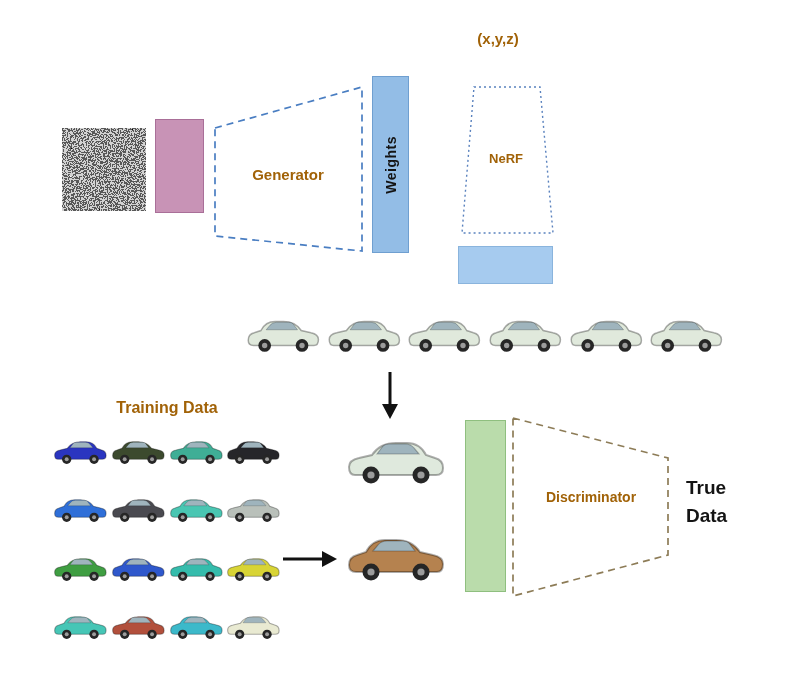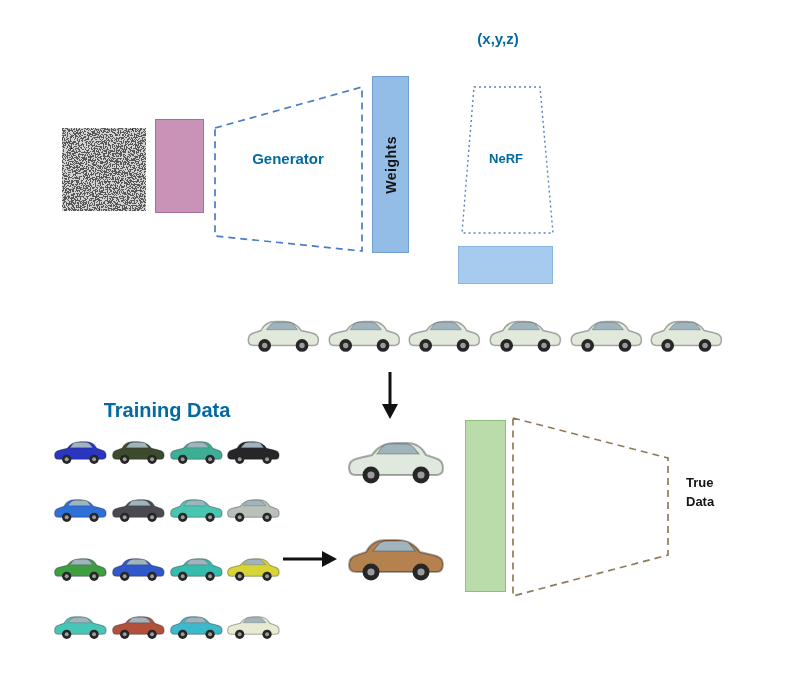--- a/index.html
+++ b/index.html
@@ -1,46 +1,46 @@
 <!DOCTYPE html>
 <html><head>
 <meta charset="utf-8">
 <style>
   html,body{margin:0;padding:0;background:#ffffff;}
   body{font-family:"Liberation Sans",sans-serif;color:#141414;}
   .stage{position:relative;width:802px;height:675px;background:#ffffff;overflow:hidden;}
   .abs{position:absolute;}
-  .lbl{font-weight:bold;color:#0369a1;}
+  .lbl{font-weight:bold;color:#a16207;}
   .center{text-align:center;}
 
   .noise{left:62px;top:128px;width:84px;height:83px;}
   .latent{left:155px;top:119px;width:49px;height:94px;border:1px solid #a96f98;box-sizing:border-box;}
   .gen-svg{left:210px;top:80px;width:158px;height:180px;}
-  .gen-label{left:226px;top:150px;width:124px;font-size:15px;}
+  .gen-label{left:226px;top:166px;width:124px;font-size:15px;}
   .weights{left:372px;top:76px;width:37px;height:177px;border:1px solid #6f9fd0;box-sizing:border-box;
            display:flex;align-items:center;justify-content:center;}
   .weights-text{writing-mode:vertical-rl;transform:rotate(180deg);font-weight:bold;font-size:14px;letter-spacing:.5px;}
   .coords{left:452px;top:30px;width:92px;font-size:15px;}
   .nerf-svg{left:450px;top:82px;width:114px;height:158px;}
   .nerf-label{left:460px;top:151px;width:92px;font-size:13px;}
   .nerf-out{left:458px;top:246px;width:95px;height:38px;border:1px solid #8ab4dd;box-sizing:border-box;}
   .renders{left:246px;top:303px;width:478px;height:64px;display:flex;gap:6px;align-items:center;}
   .render-car{flex:1 1 0;height:100%;}
   .down-arrow{left:378px;top:371px;width:24px;height:50px;}
-  .train-label{left:87px;top:399px;width:160px;font-size:20px;}
+  .train-label{left:87px;top:399px;width:160px;font-size:16px;}
   .grid{left:53px;top:424px;width:228px;height:230px;display:grid;
         grid-template-columns:repeat(4,1fr);grid-template-rows:repeat(4,1fr);gap:3px;}
   .grid-car{width:100%;height:100%;}
   .right-arrow{left:282px;top:548px;width:58px;height:22px;}
   .fake-top{left:346px;top:418px;width:100px;height:86px;}
   .fake-bottom{left:346px;top:522px;width:100px;height:72px;}
   .real-block{left:465px;top:420px;width:41px;height:172px;border:1px solid #8fbf7f;box-sizing:border-box;}
   .disc-svg{left:510px;top:414px;width:162px;height:186px;}
   .disc-label{left:516px;top:489px;width:150px;font-size:14px;}
-  .truefalse{left:686px;top:474px;font-size:13px;font-weight:bold;line-height:1.45;}
+  .truefalse{left:686px;top:474px;font-size:19px;font-weight:bold;line-height:1.45;}
 </style>
 </head>
 <body>
 
 <div class="stage">
 
   <svg class="abs noise">
     <filter id="speckle" x="0" y="0" width="100%" height="100%">
       <feTurbulence type="fractalNoise" baseFrequency="0.75" numOctaves="2" seed="7" stitchTiles="stitch"></feTurbulence>
       <feColorMatrix type="saturate" values="0"></feColorMatrix>
@@ -282,19 +282,20 @@
         <circle cx="25" cy="45" r="3.6" fill="#9c9c9c"></circle>
         <circle cx="75" cy="45" r="8.5" fill="#262626"></circle>
         <circle cx="75" cy="45" r="3.6" fill="#9c9c9c"></circle>
       </svg></div>
 
   <div class="abs real-block" style="background: rgb(186, 220, 171);"></div>
 
   <svg class="abs disc-svg" viewBox="0 0 162 186">
     <polygon points="3,4 158,44 158,141 3,182" fill="none" stroke-width="1.7" stroke-dasharray="7,5" stroke="#8d7c57"></polygon>
   </svg>
+  <div class="abs disc-label lbl center">Discriminator</div>
 
   <div class="abs truefalse">
     <div>True</div>
     <div>Data</div>
   </div>
 
 </div>
 
 </body></html>

